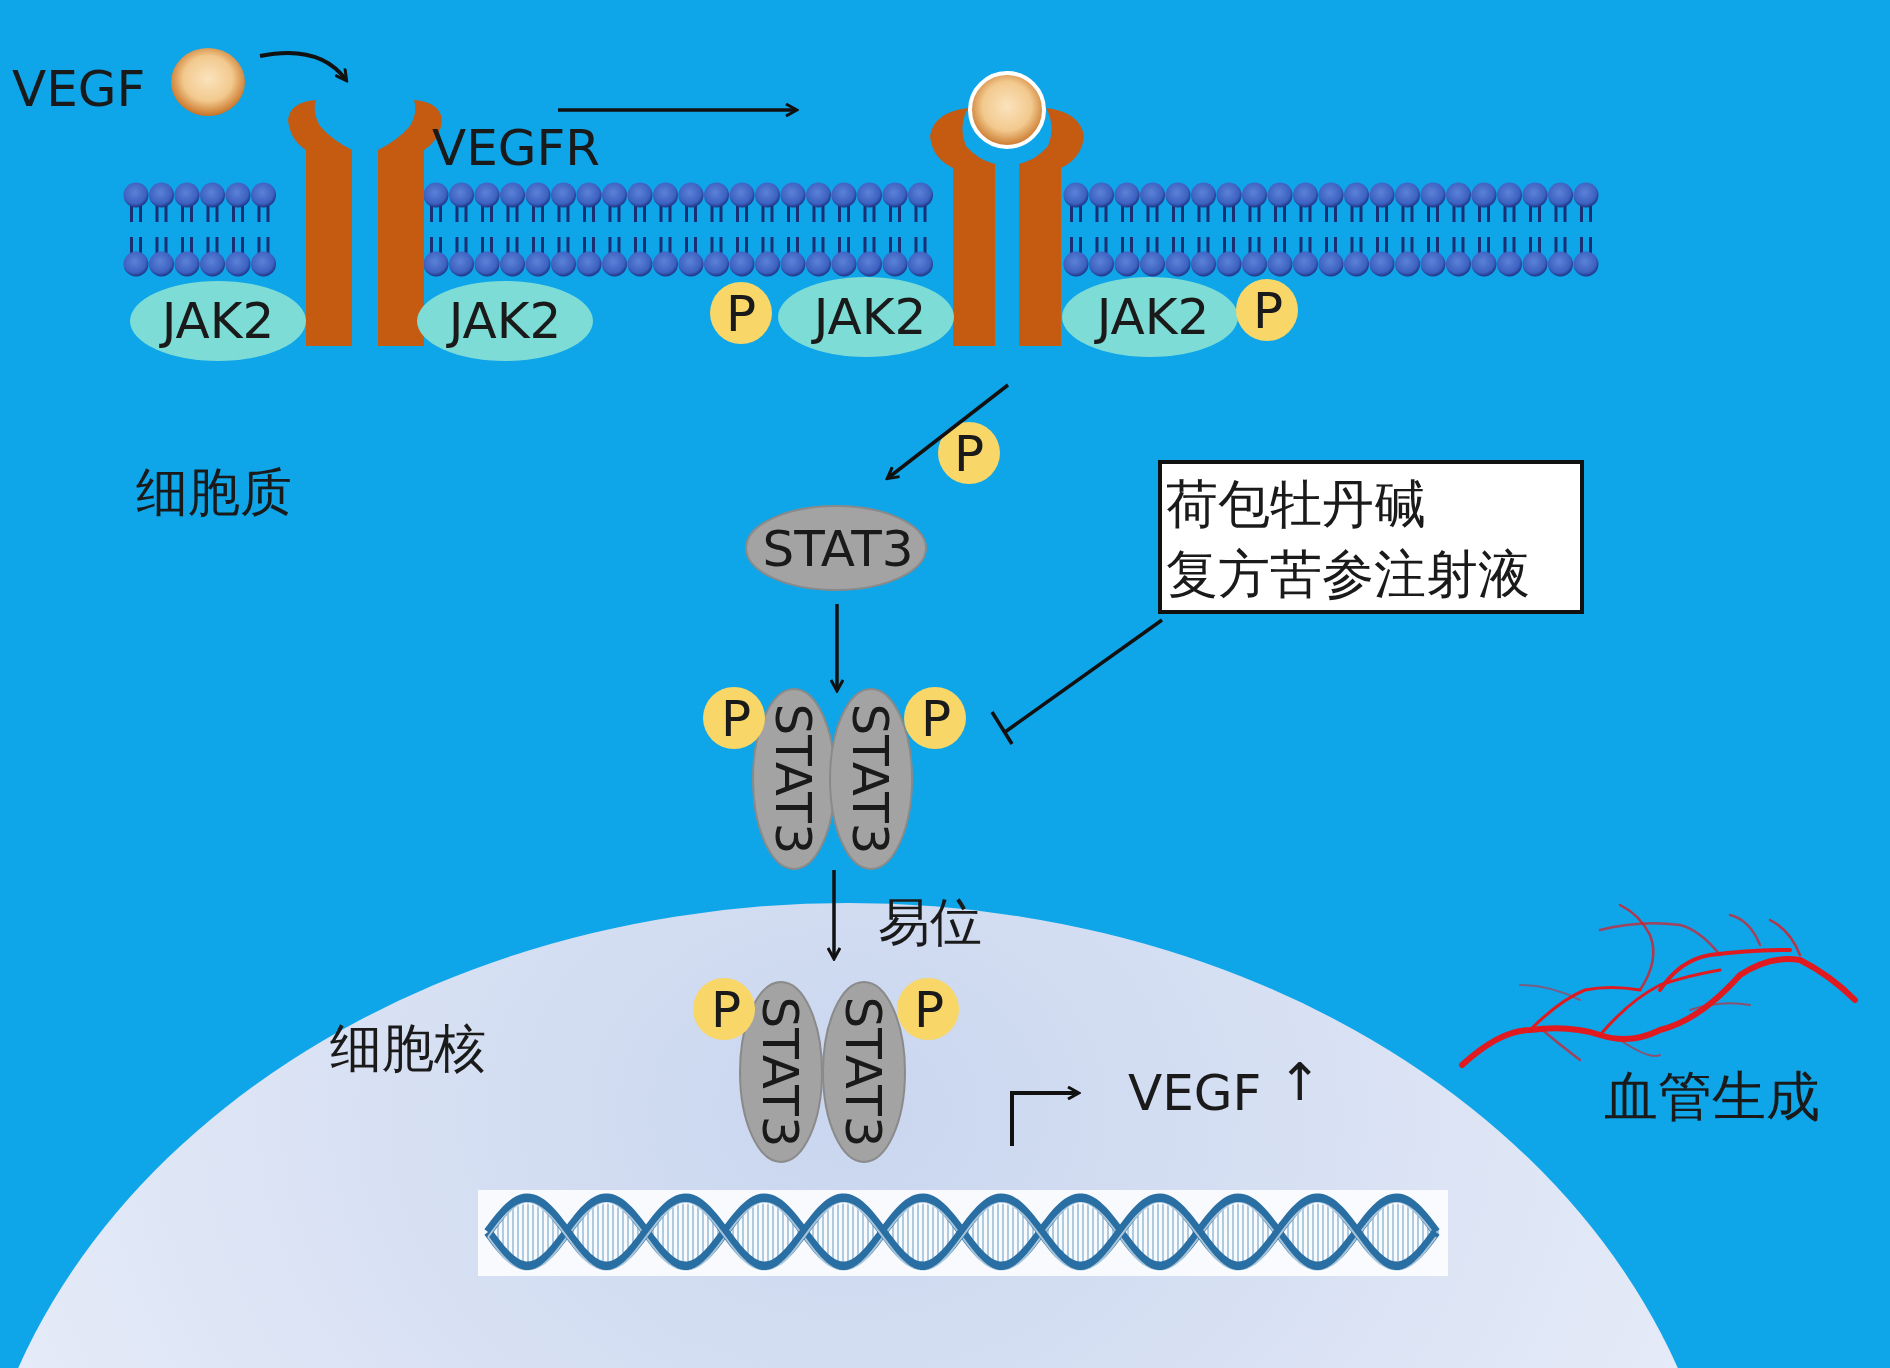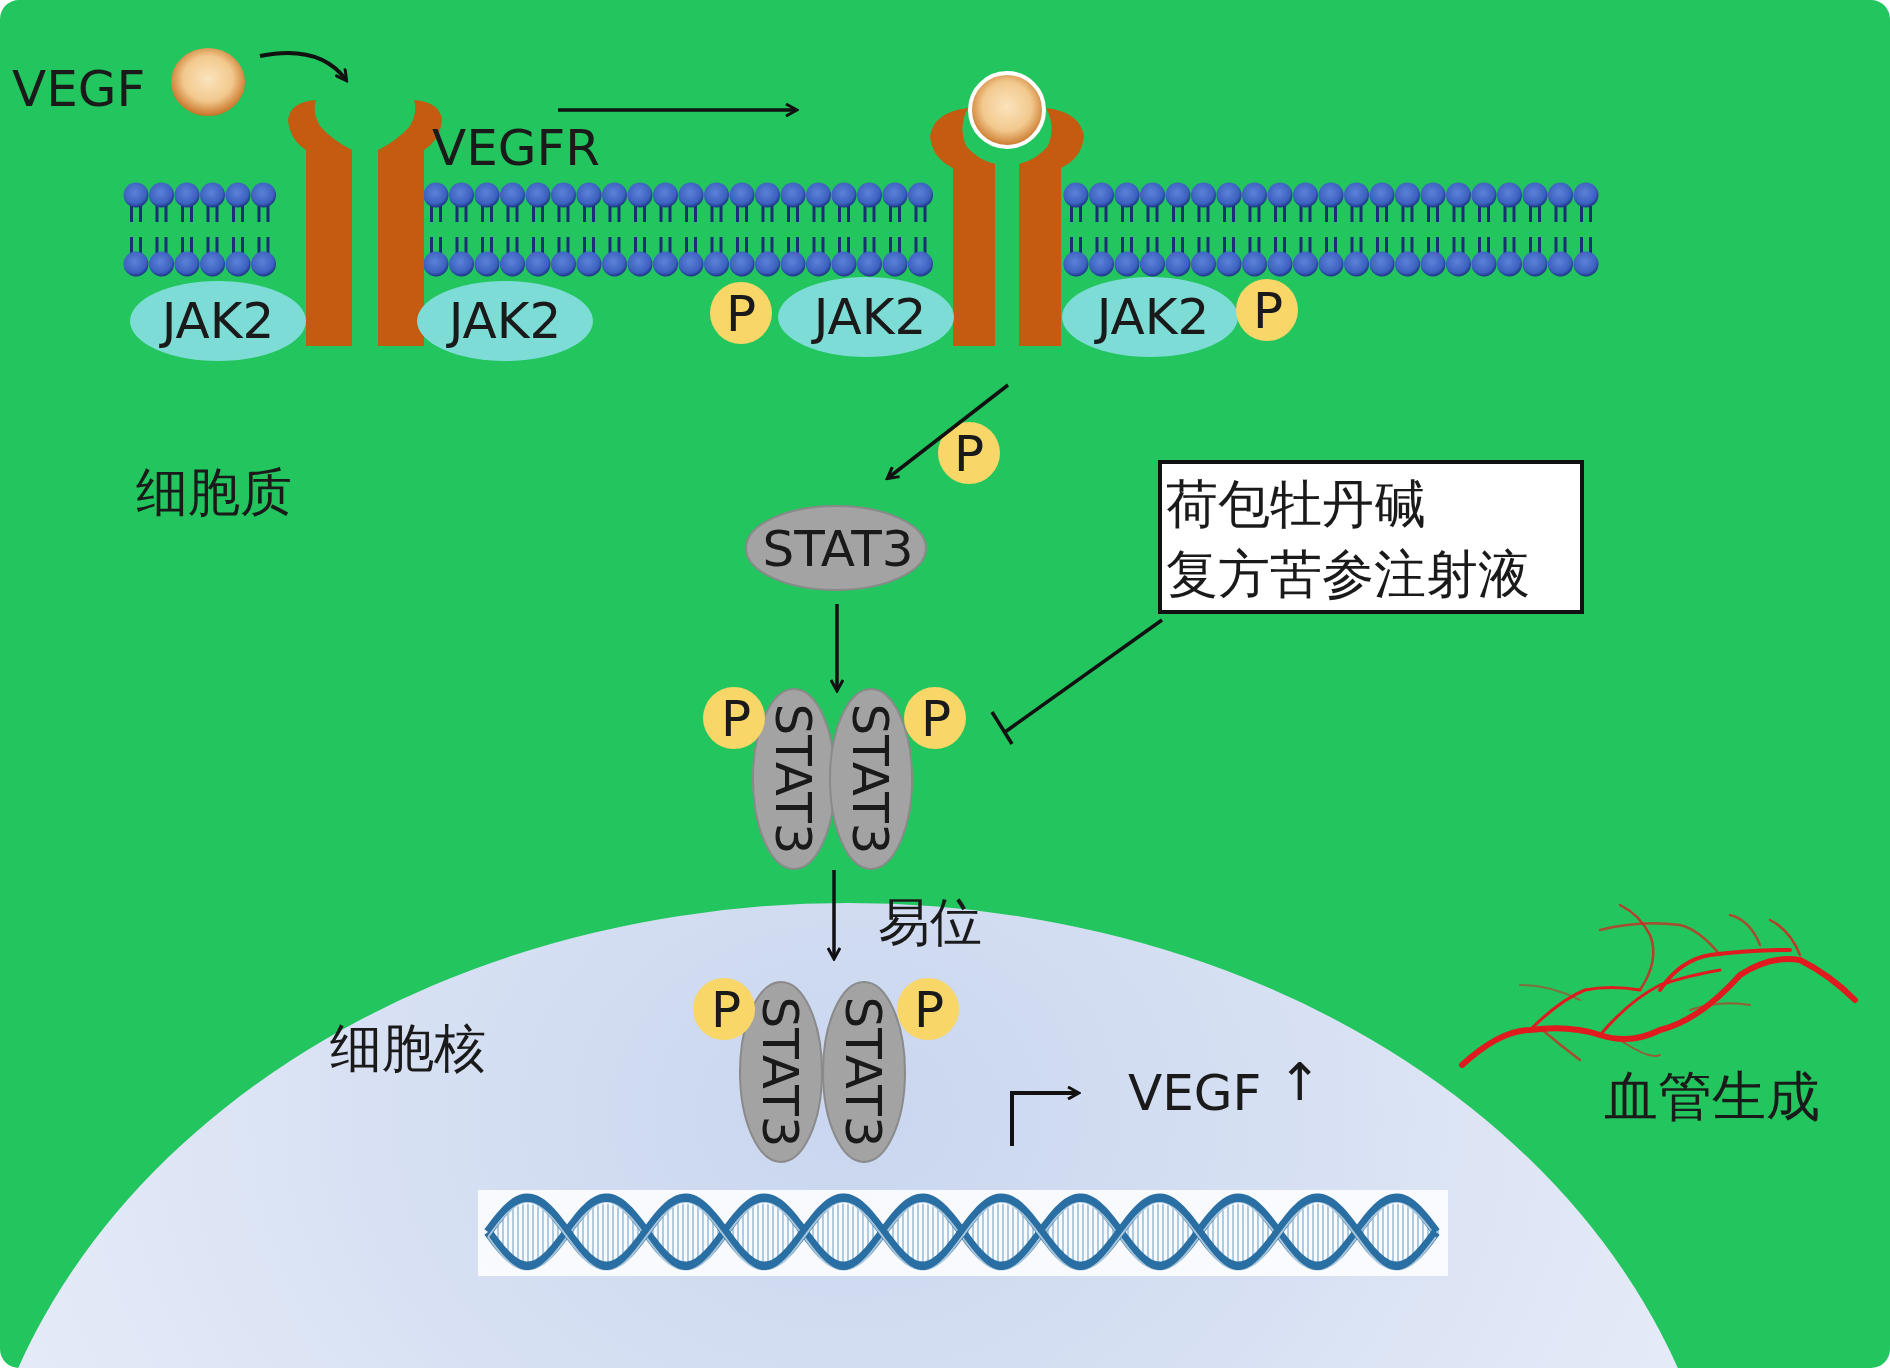--- a/index.html
+++ b/index.html
@@ -1,16 +1,16 @@
 <!DOCTYPE html>
 <html><head>
 <meta charset="utf-8">
 <style>
   html, body { margin:0; padding:0; background:#ffffff; }
-  #stage { position:relative; width:1890px; height:1368px; overflow:hidden; background:#22c55e;border-radius:19px; }
+  #stage { position:relative; width:1890px; height:1368px; overflow:hidden; background:#0ea5e9; }
   svg { position:absolute; left:0; top:0; }
   .lbl { font-family:"DejaVu Sans", sans-serif; fill:#1a1a1a; }
   .cjk { font-family:"DejaVu Sans", sans-serif; fill:#1a1a1a; }
 </style>
 </head>
 <body>
 
 <div id="stage">
 <svg width="1890" height="1368" viewBox="0 0 1890 1368" xmlns="http://www.w3.org/2000/svg">
   <defs>

